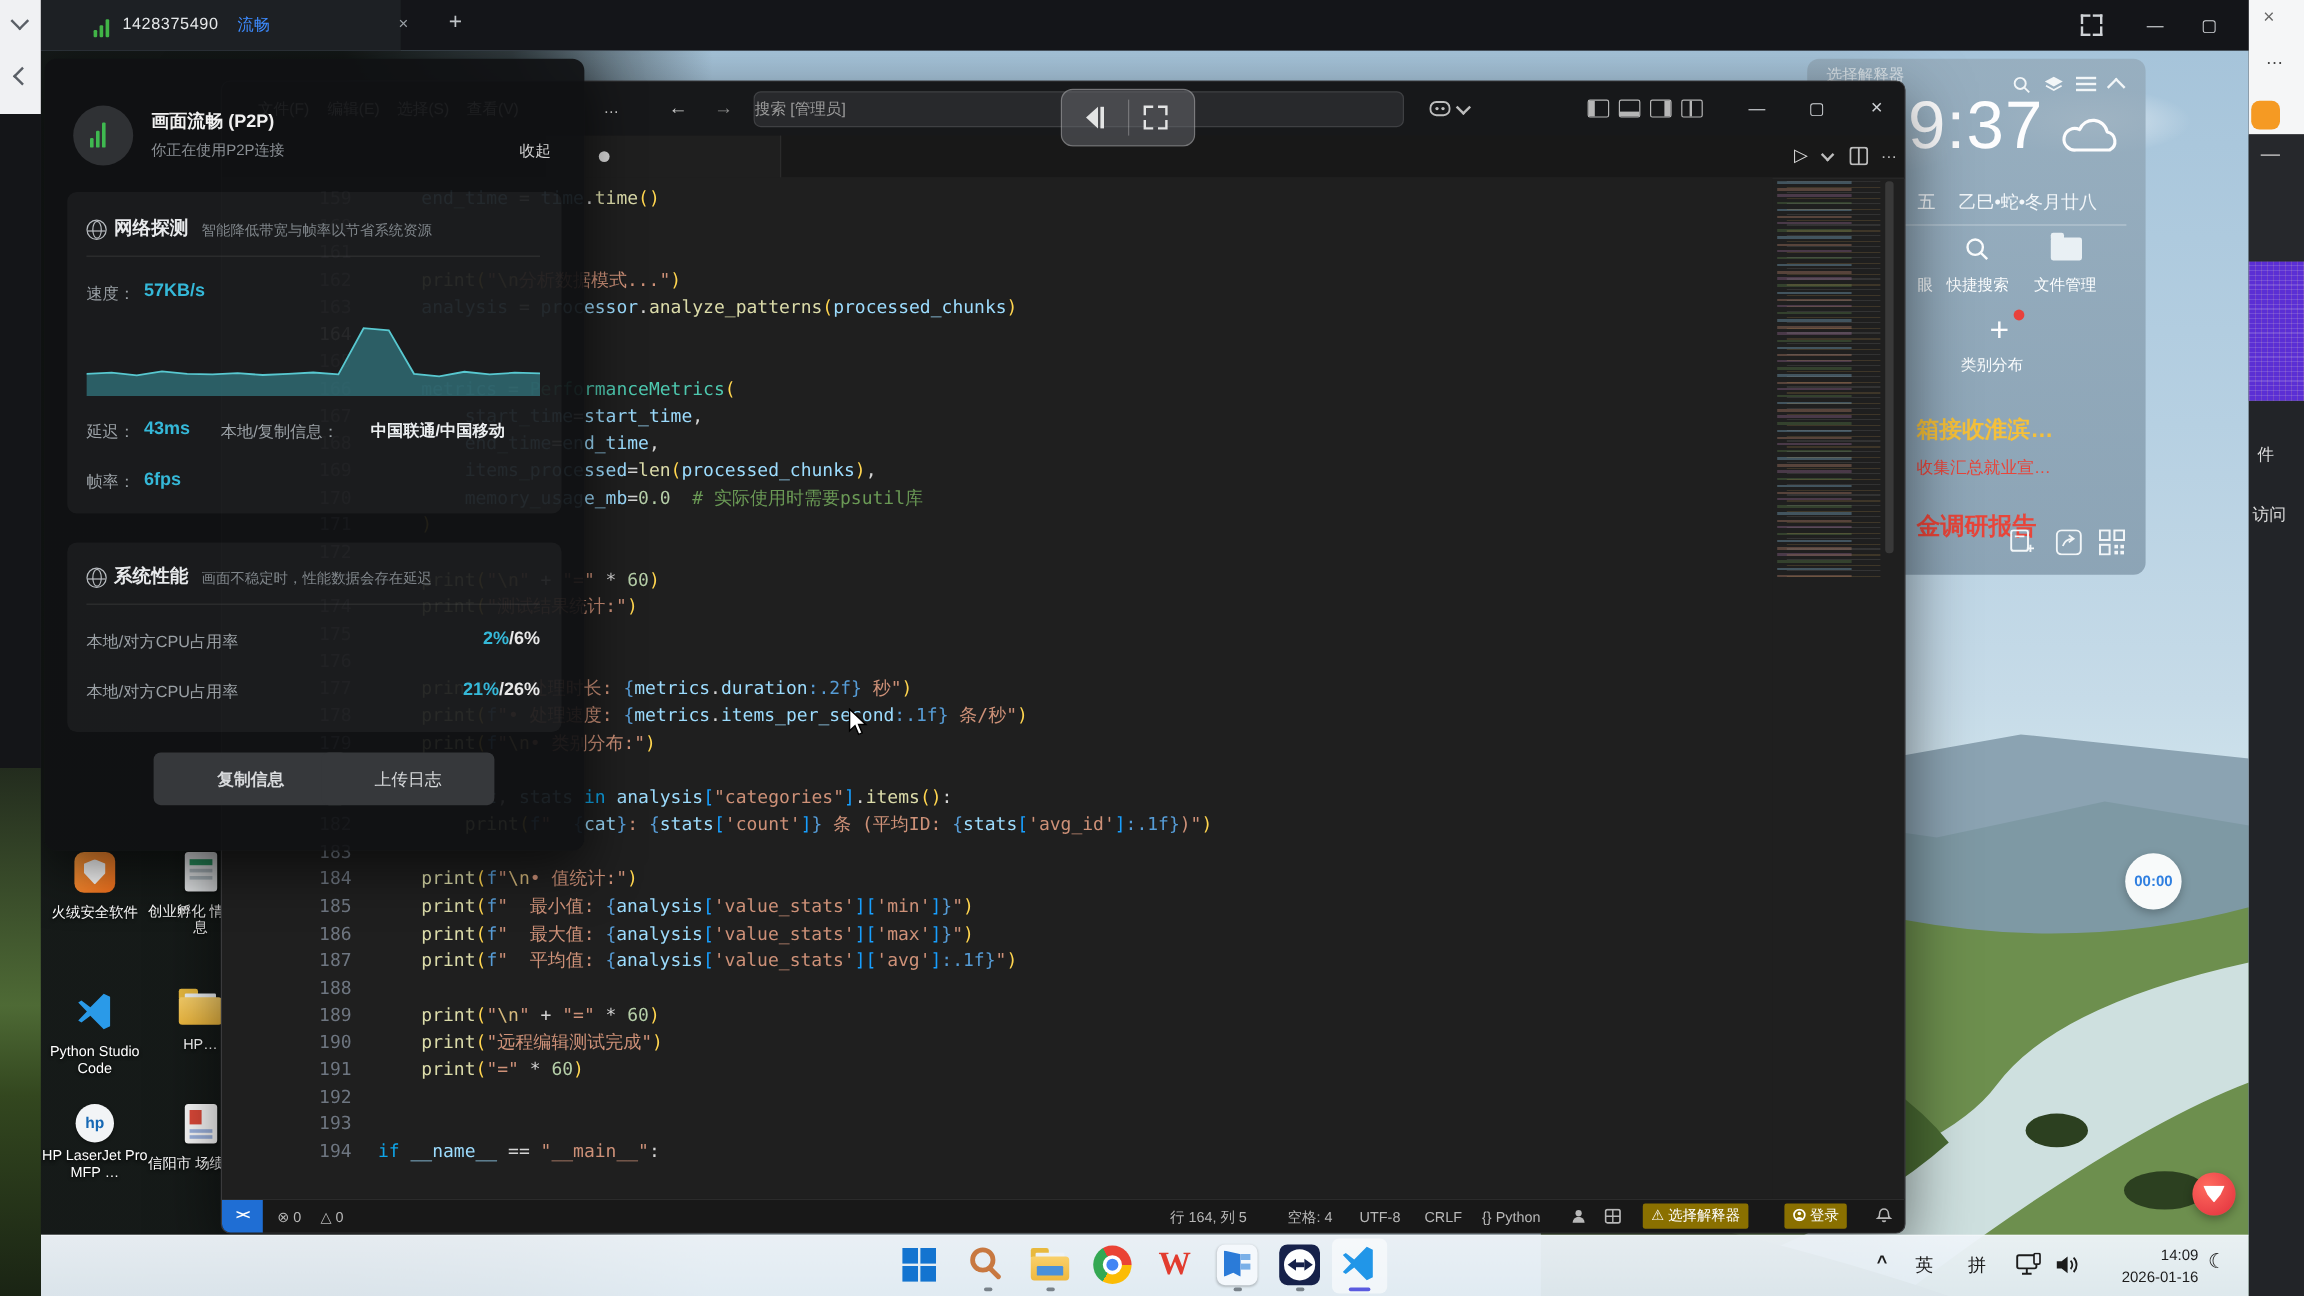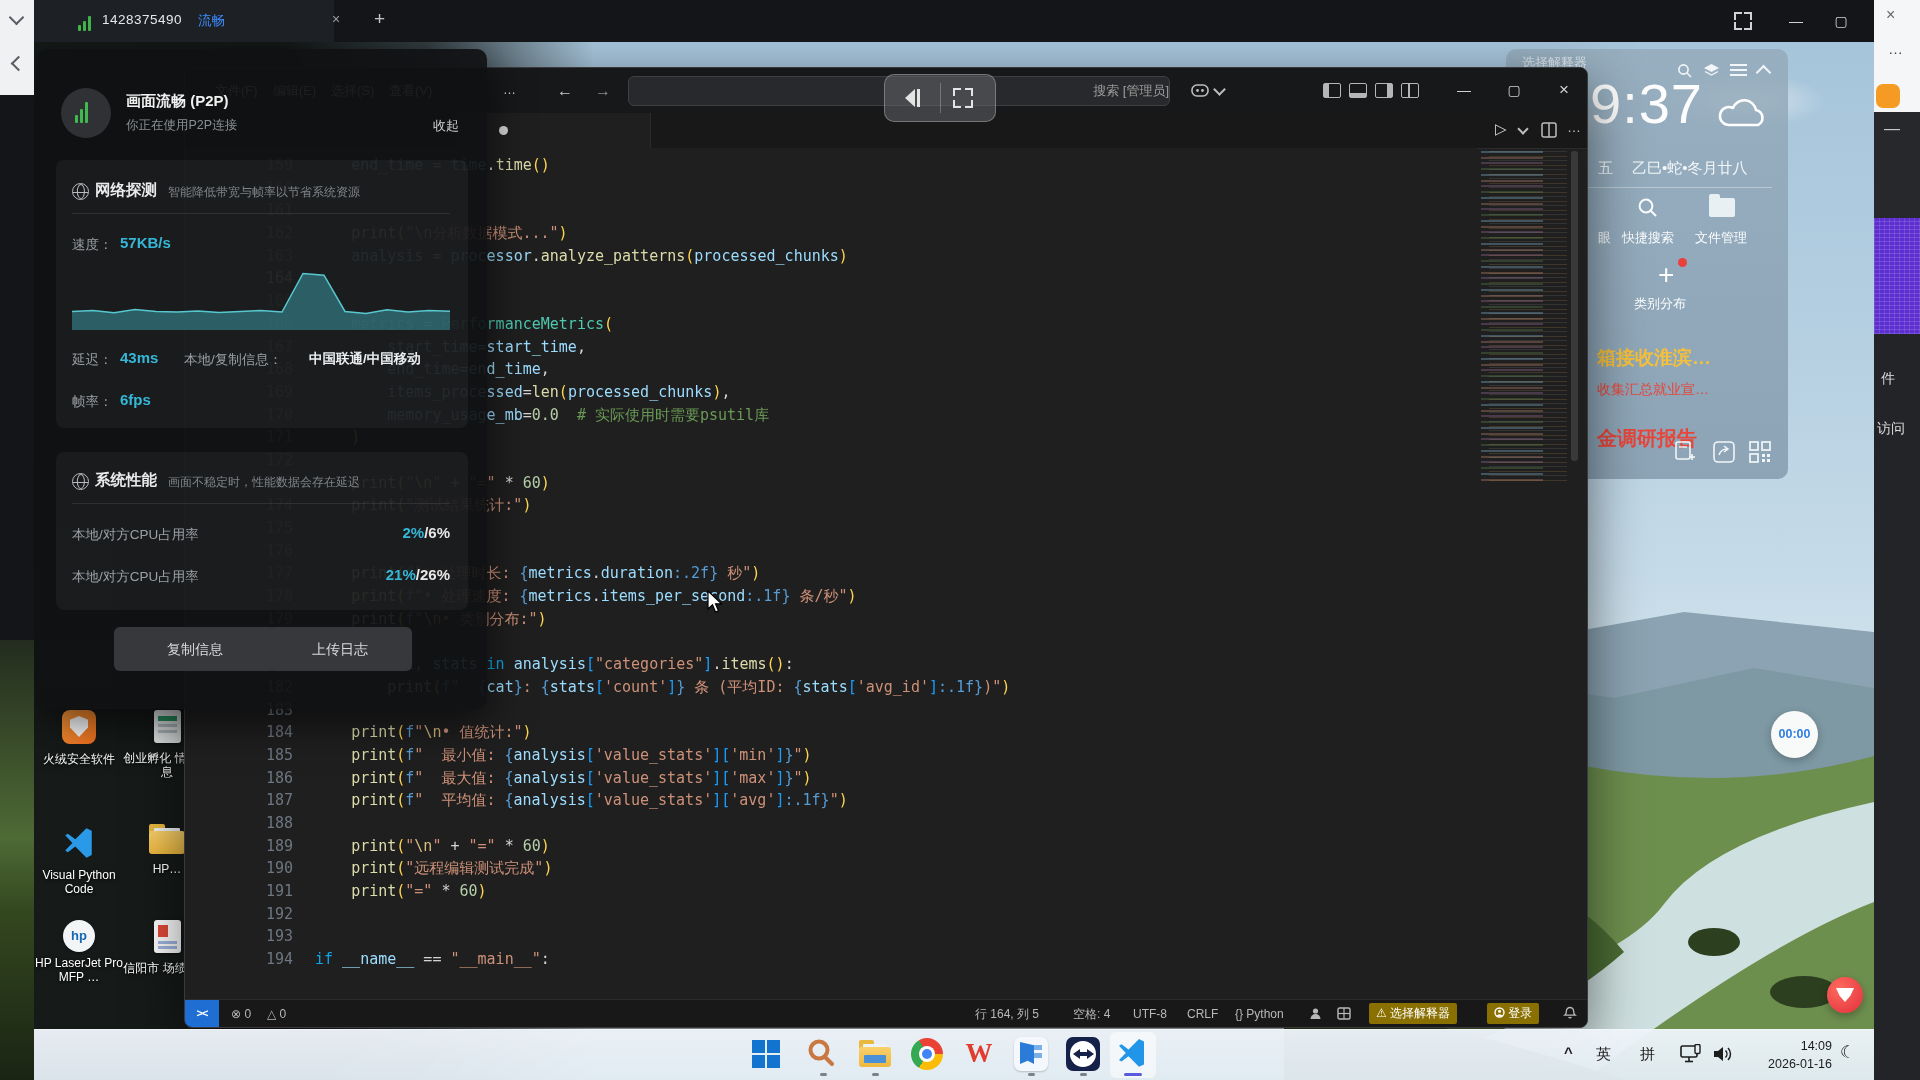--- a/index.html
+++ b/index.html
@@ -47,21 +47,21 @@
   #adivider{position:absolute;left:16px;top:138px;width:250px;height:1px;background:rgba(255,255,255,.35);}
   .flabel{position:absolute;font-size:13px;color:#fbfdfe;}
   .noteline{position:absolute;left:91px;white-space:nowrap;overflow:hidden;max-width:180px;}
 
   
   #vsc{position:absolute;left:150px;top:25px;width:1402px;height:959px;background:#1f1f1f;
     border:1px solid #3a3a3c;border-radius:8px;box-shadow:0 18px 55px rgba(0,0,0,.55);z-index:20;overflow:hidden;}
   #vtitle{position:absolute;left:0;top:0;width:100%;height:45px;background:#17181a;}
   .vmenu{position:absolute;top:14px;font-size:13px;color:#bfbfbf;}
   #vsearch{position:absolute;left:443px;top:8px;width:540px;height:28px;background:#28292c;border:1px solid #3f4043;
-    border-radius:6px;color:#9d9d9d;font-size:13px;text-align:right;line-height:27px;}
+    border-radius:6px;color:#9d9d9d;font-size:13px;text-align:left;line-height:27px;}
   .layico{position:absolute;top:15px;width:16px;height:13px;border:1.5px solid #b6b6b6;border-radius:2px;}
   .layico i{position:absolute;background:#b6b6b6;}
   #vtabs{position:absolute;left:0;top:45px;width:100%;height:35px;background:#181818;border-bottom:1px solid #2b2b2b;}
   #modtab{position:absolute;left:270px;top:0;width:195px;height:35px;background:#1f1f1f;border-right:1px solid #2b2b2b;}
   #moddot{position:absolute;left:44px;top:13px;width:9px;height:9px;border-radius:50%;background:#d4d4d4;}
   #editor{position:absolute;left:0;top:80px;width:1292px;height:851px;background:#1f1f1f;overflow:hidden;}
   #lines{position:absolute;left:52px;top:6px;width:1230px;}
   .ln{height:22.7px;line-height:22.7px;white-space:pre;font-size:15px;font-family:"DejaVu Sans Mono",monospace;}
   .g{display:inline-block;width:56px;text-align:right;color:#6e7681;margin-right:22px;}
   .g.cur{color:#c6c6c6;}
@@ -171,21 +171,21 @@
         <i class="abs" style="left:4px;top:20px;width:19px;height:3px;background:#bcc8cf;"></i>
       </span>
       <div class="dlabel">创业孵化 情况信息</div>
     </div>
     <div class="dcell" style="left:1px;top:784px;">
       <span class="dic">
         <svg width="34" height="34" viewBox="0 0 32 32">
             <path d="M23,2 L12.5,12.5 L5.5,7.2 L3,8.8 L9.8,15.9 L3,23 L5.5,24.6 L12.5,19.3 L23,29.8 L28,27.4 L28,4.4 Z" fill="#2a9ae8"></path>
           </svg>
       </span>
-      <div class="dlabel">Visual Python Code</div>
+      <div class="dlabel">Python Studio Code</div>
     </div>
     <div class="dcell" style="left:89px;top:782px;">
       <span class="dic" style="width:36px;height:30px;">
         <i class="abs" style="left:0;top:0;width:16px;height:8px;background:#e8b93e;border-radius:2px 2px 0 0;"></i>
         <i class="abs" style="left:5px;top:4px;width:26px;height:10px;background:#eef2f5;border-radius:1px;"></i>
         <i class="abs" style="left:0;top:7px;width:36px;height:23px;background:linear-gradient(180deg,#f9d06a,#eeb83e);border-radius:2px 3px 3px 3px;"></i>
       </span>
       <div class="dlabel">HP…</div>
     </div>
     <div class="dcell" style="left:1px;top:878px;">
@@ -517,21 +517,21 @@
       <span class="abs plabel" style="left:16px;top:74px;">本地/对方CPU占用率</span>
       <span class="abs" style="right:18px;top:72px;">
         <span class="pval">2%</span><span style="font-size:15px;font-weight:bold;color:#e8e8e8;">/6%</span>
       </span>
       <span class="abs plabel" style="left:16px;top:116px;">本地/对方CPU占用率</span>
       <span class="abs" style="right:18px;top:114px;">
         <span class="pval">21%</span><span style="font-size:15px;font-weight:bold;color:#e8e8e8;">/26%</span>
       </span>
     </div>
 
-    <div class="btn" style="left:77px;width:162px;">复制信息</div>
+    <div class="btn" style="left:91px;width:162px;font-weight:bold;">复制信息</div>
     <div class="btn" style="left:231px;width:144px;">上传日志</div>
   </div>
 
   <div id="pill">
     <span class="abs" style="left:16px;top:12px;">
       <svg width="22" height="22" viewBox="0 0 22 22">
           <path d="M14,2 L4,11 L14,20 Z" fill="rgba(255,255,255,.85)"></path>
           <rect x="16" y="2" width="3" height="18" fill="rgba(255,255,255,.85)"></rect>
         </svg>
     </span>

